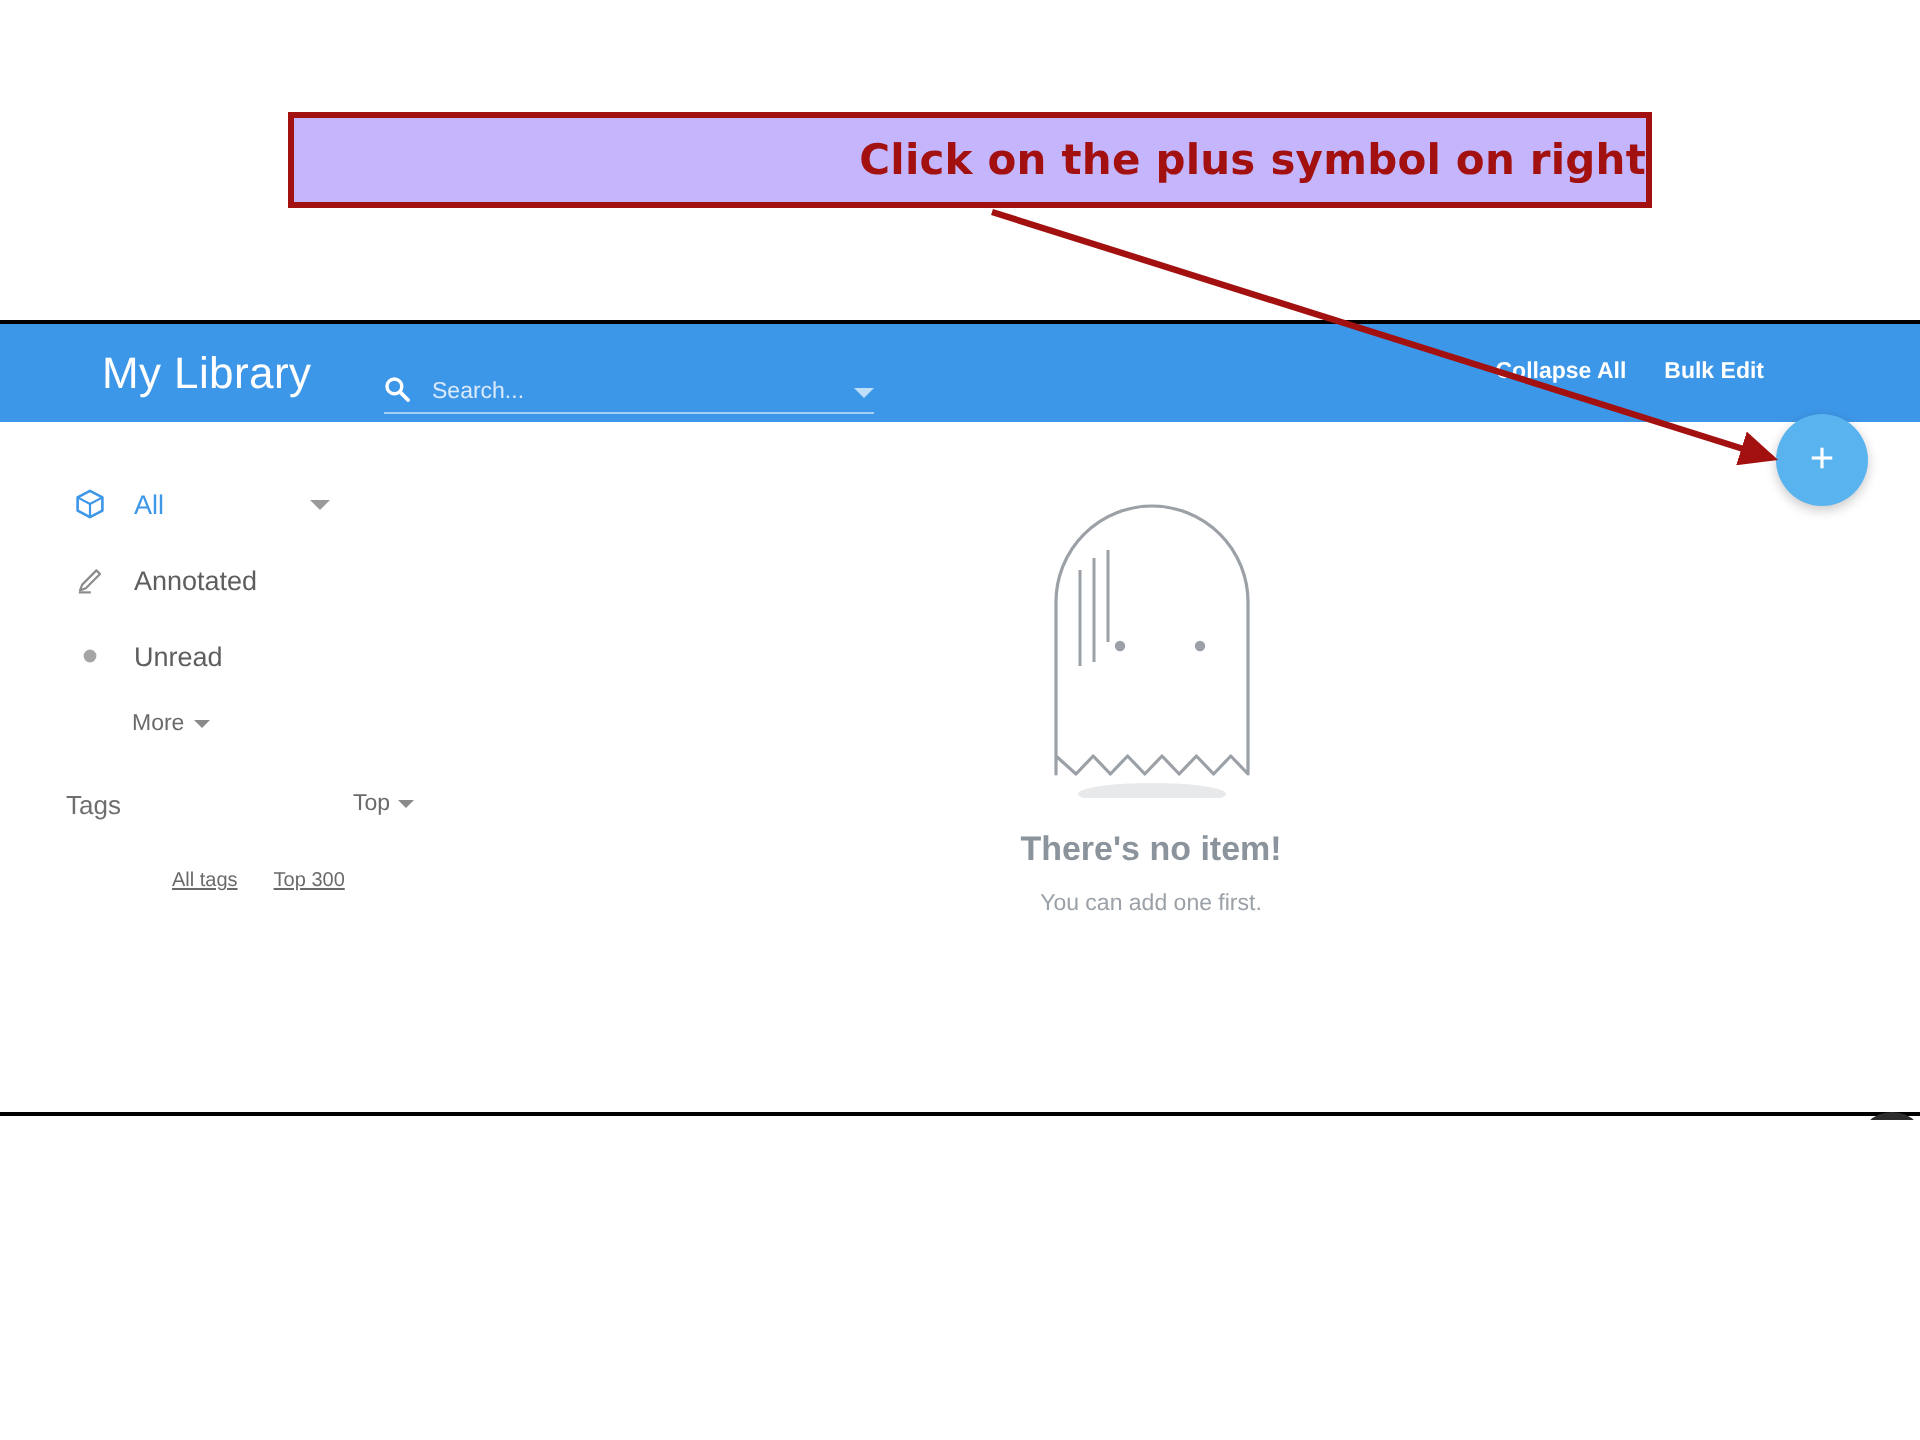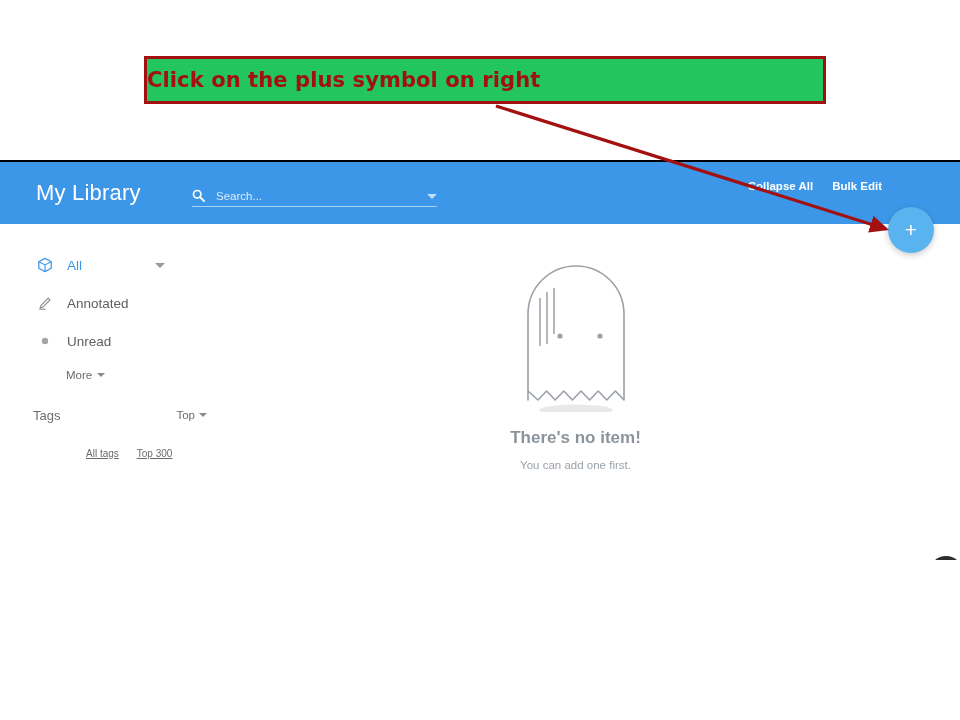--- a/index.html
+++ b/index.html
@@ -16,25 +16,25 @@
   }
 
   
   #callout-box {
     position: absolute;
     left: 144px;
     top: 56px;
     width: 682px;
     height: 48px;
     border: 3px solid #a31010;
-    background: #22c55e;
+    background: #c4b5fd;
     box-sizing: border-box;
     display: flex;
     align-items: center;
-    justify-content: flex-start;
+    justify-content: flex-end;
     z-index: 40;
   }
   #callout-text {
     font-family: "DejaVu Sans", sans-serif;
     font-size: 21px;
     font-weight: bold;
     color: #a31010;
     letter-spacing: 0.1px;
     white-space: nowrap;
   }
@@ -59,25 +59,26 @@
     border-top: 2px solid #000000;
     border-bottom: 2px solid #000000;
     box-sizing: border-box;
     overflow: visible;
     z-index: 10;
   }
 
   
   #app-header {
     position: relative;
-    height: 62px;
+    height: 49px;
     background: #3d97e8;
     display: flex;
     align-items: center;
     overflow: visible;
+    padding-left: 15px;
   }
   #app-title {
     margin-left: 36px;
     color: #ffffff;
     font-size: 22px;
     font-weight: normal;
     letter-spacing: 0.2px;
   }
 
   

